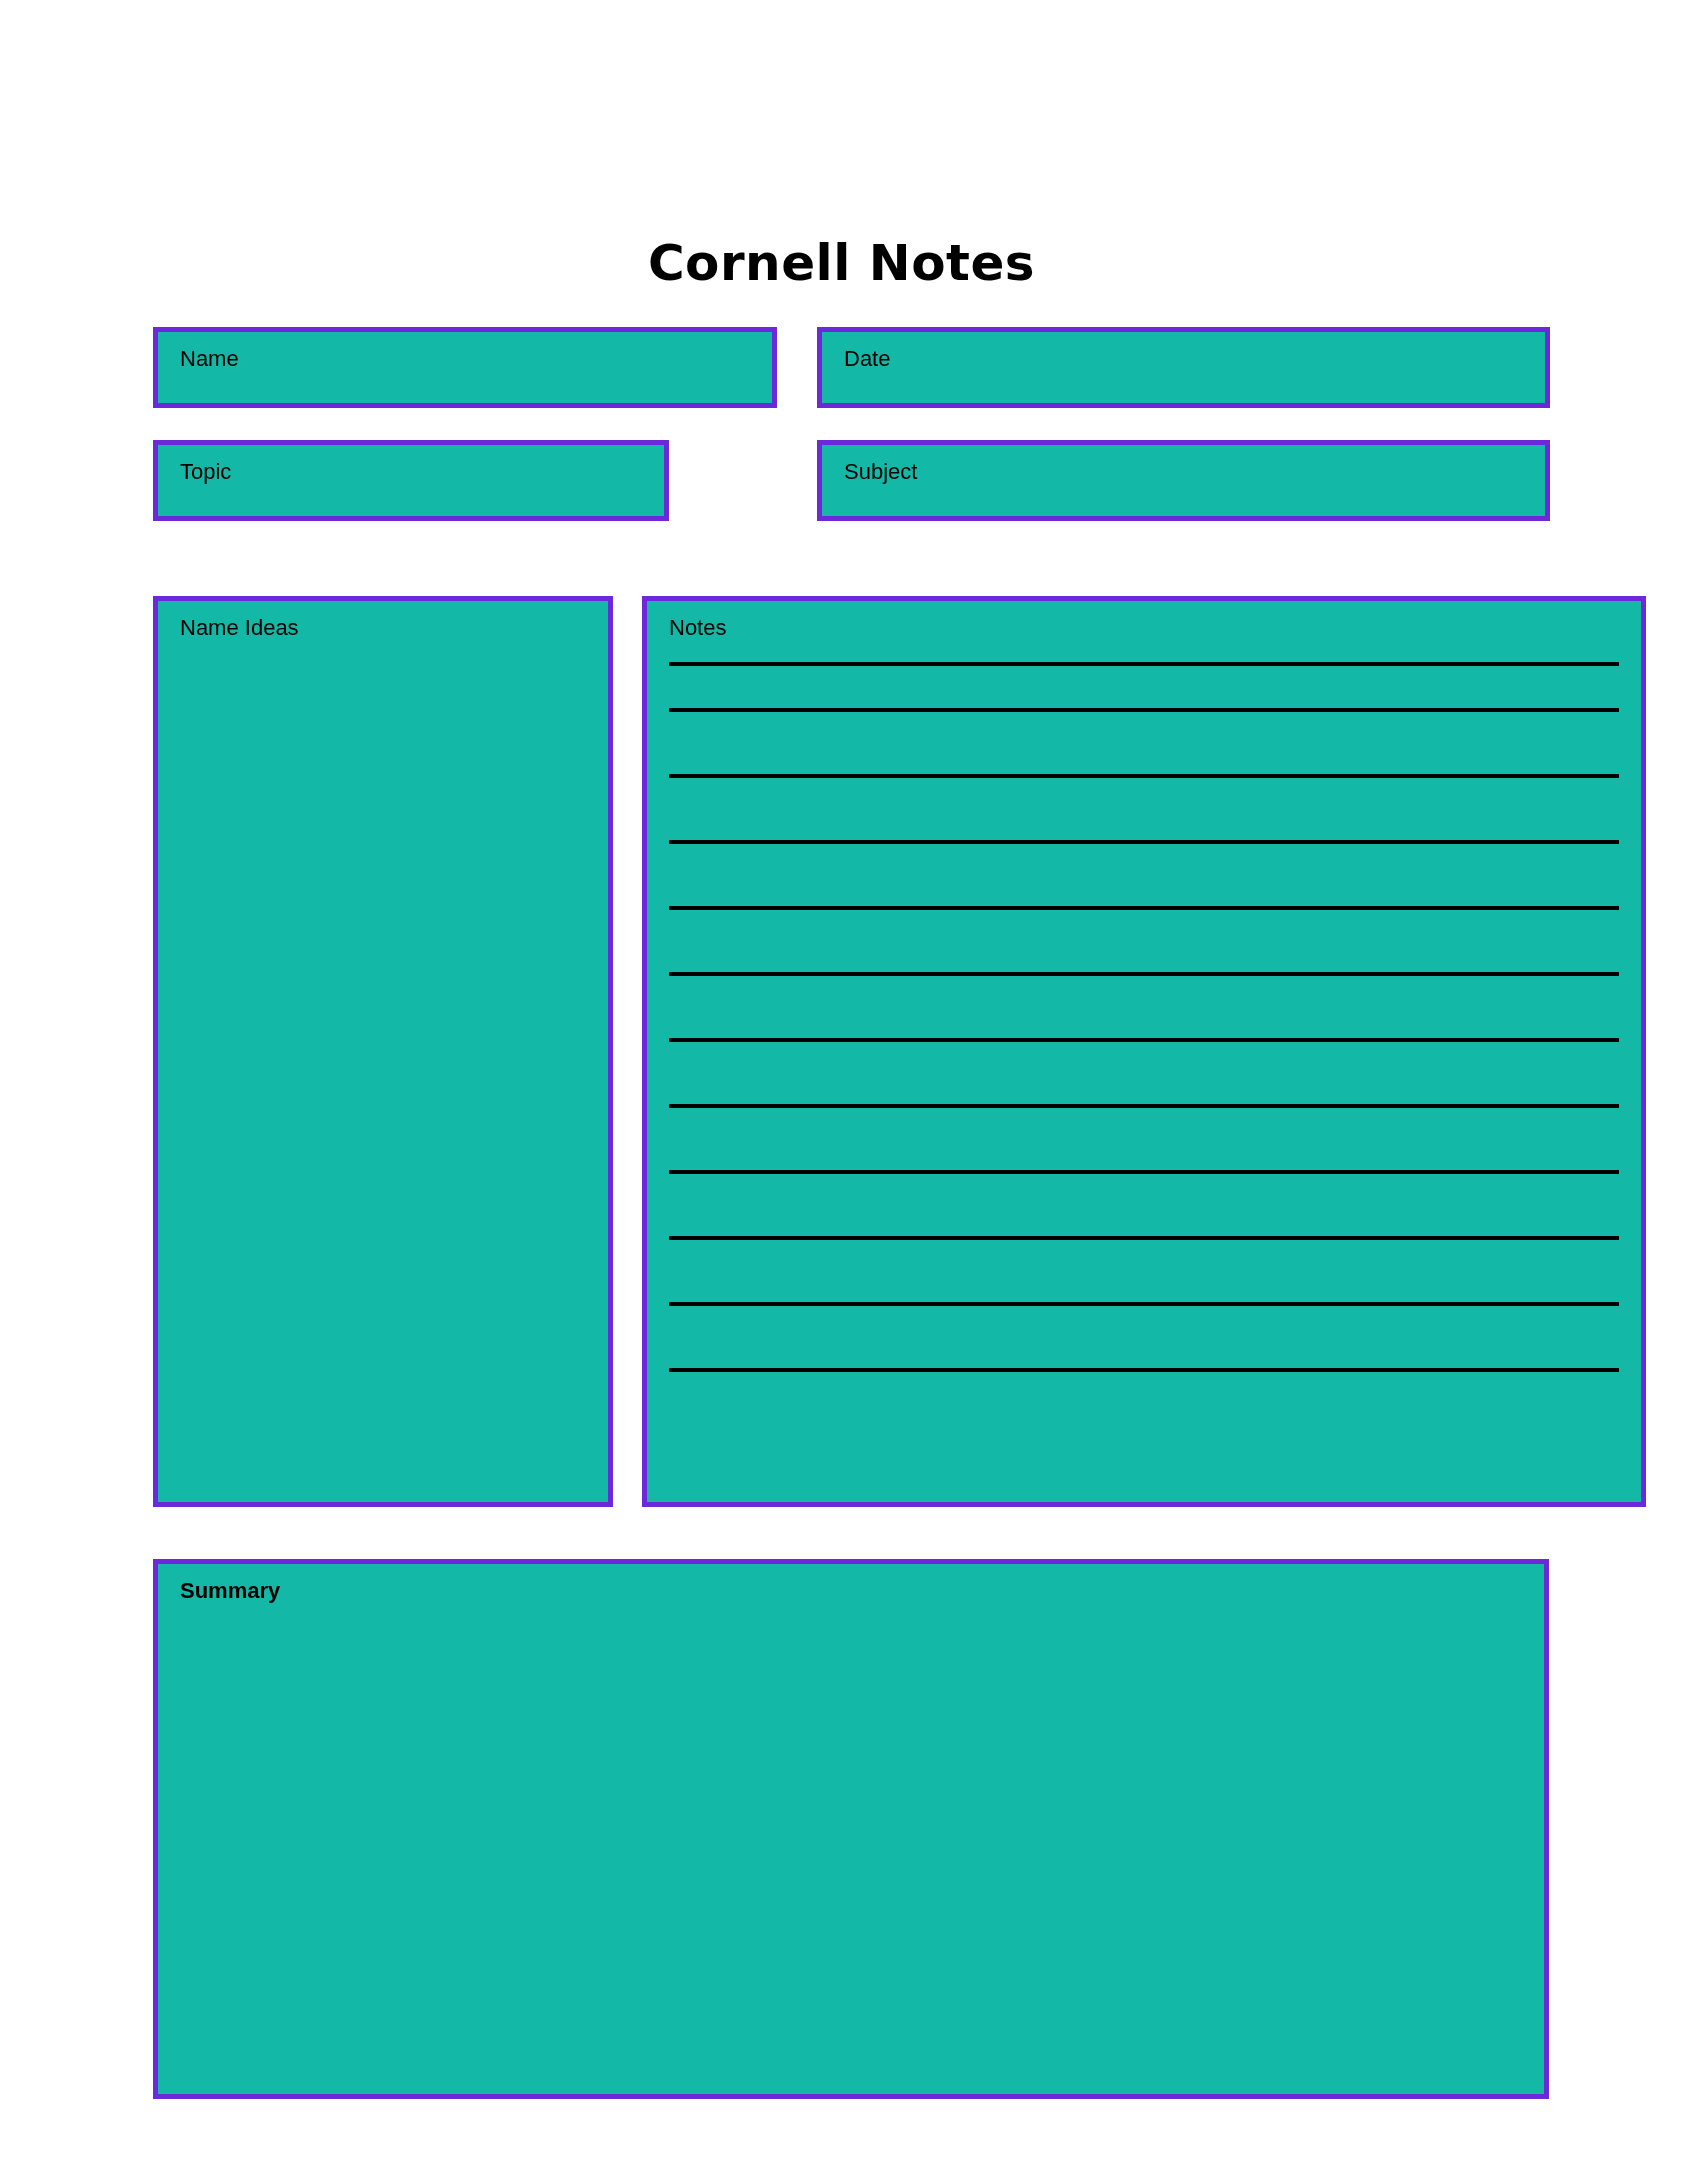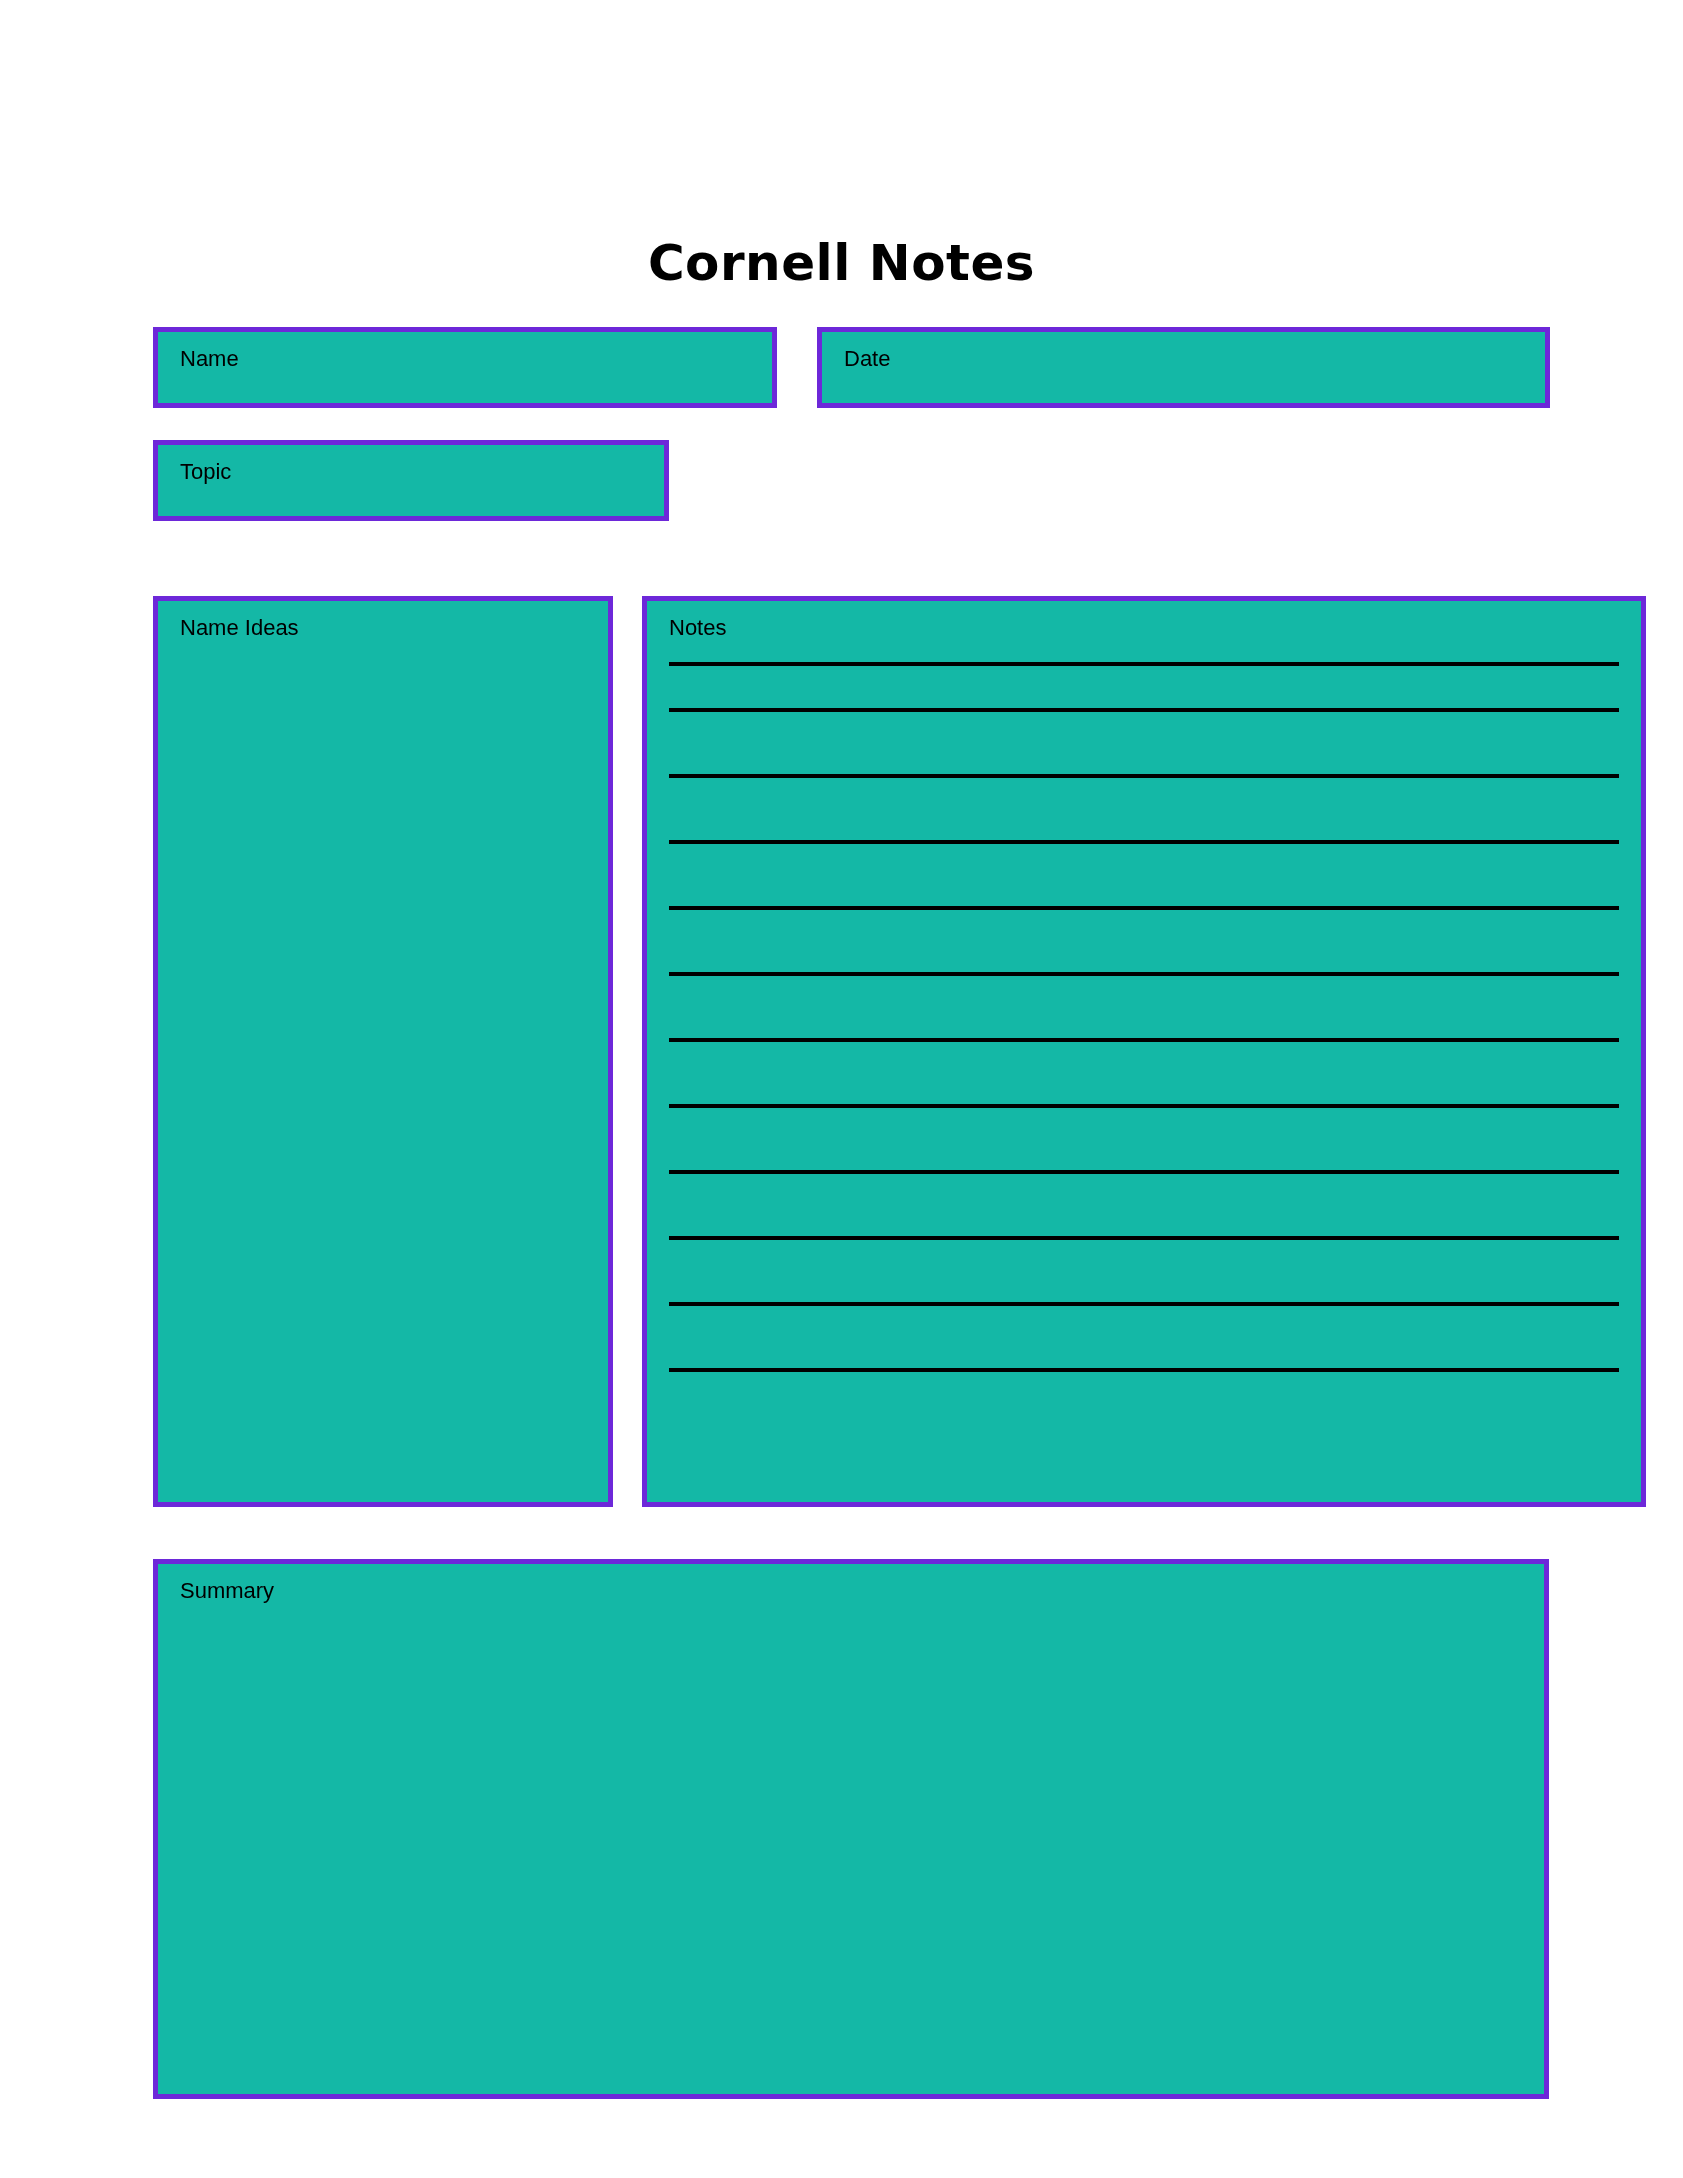--- a/index.html
+++ b/index.html
@@ -69,20 +69,21 @@
     left: 642px;
     top: 596px;
     width: 1004px;
     height: 911px;
   }
   #summary-box {
     left: 153px;
     top: 1559px;
     width: 1396px;
     height: 540px;
+    font-weight: bold;
   }
 
   .rules {
     position: absolute;
     left: 22px;
     right: 22px;
     top: 61px;
   }
   .rule {
     height: 0;
@@ -103,20 +104,23 @@
   </div>
 
   <div class="field-box" id="date-box">
     <span class="field-label">Date</span>
   </div>
 
   <div class="field-box" id="topic-box">
     <span class="field-label">Topic</span>
   </div>
 
+  <div class="field-box" id="subject-box">
+    <span class="field-label">Subject</span>
+  </div>
 
   <div class="field-box" id="main-ideas-box">
     <span class="field-label">Name Ideas</span>
   </div>
 
   <div class="field-box" id="notes-box">
     <span class="field-label">Notes</span>
     <div class="rules">
       <div class="rule"></div>
       <div class="rule-spacer tight"></div>

